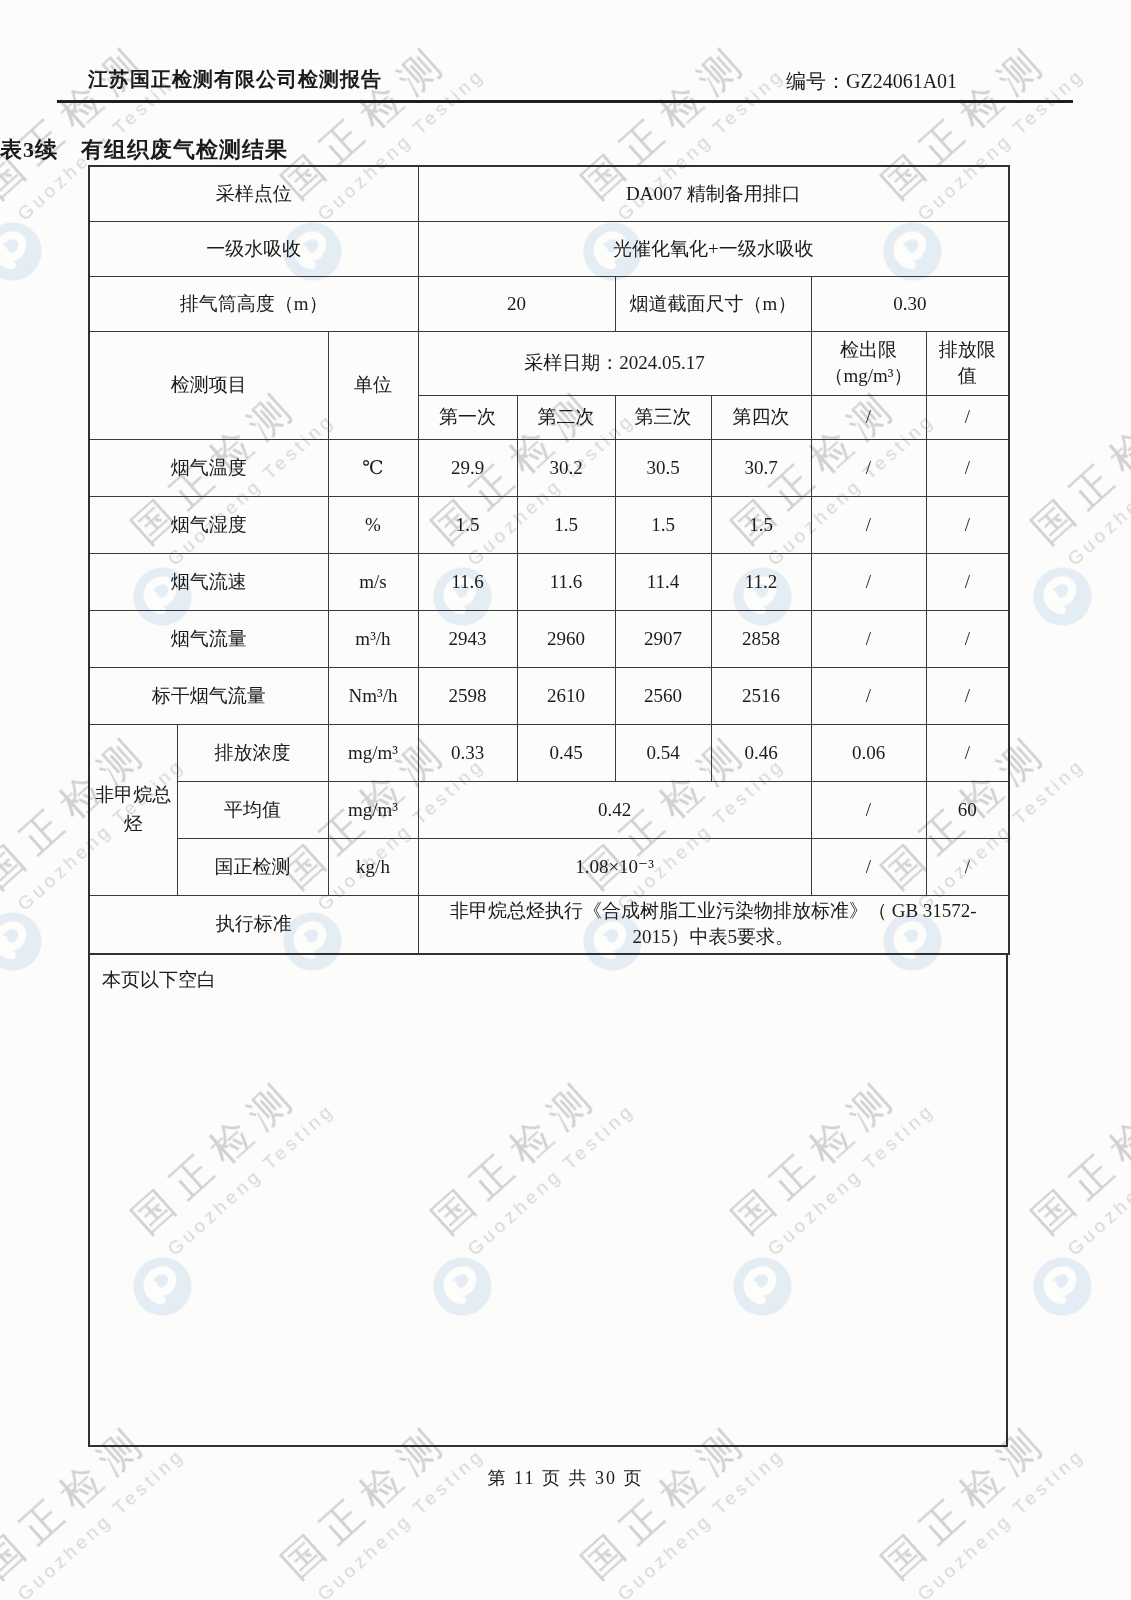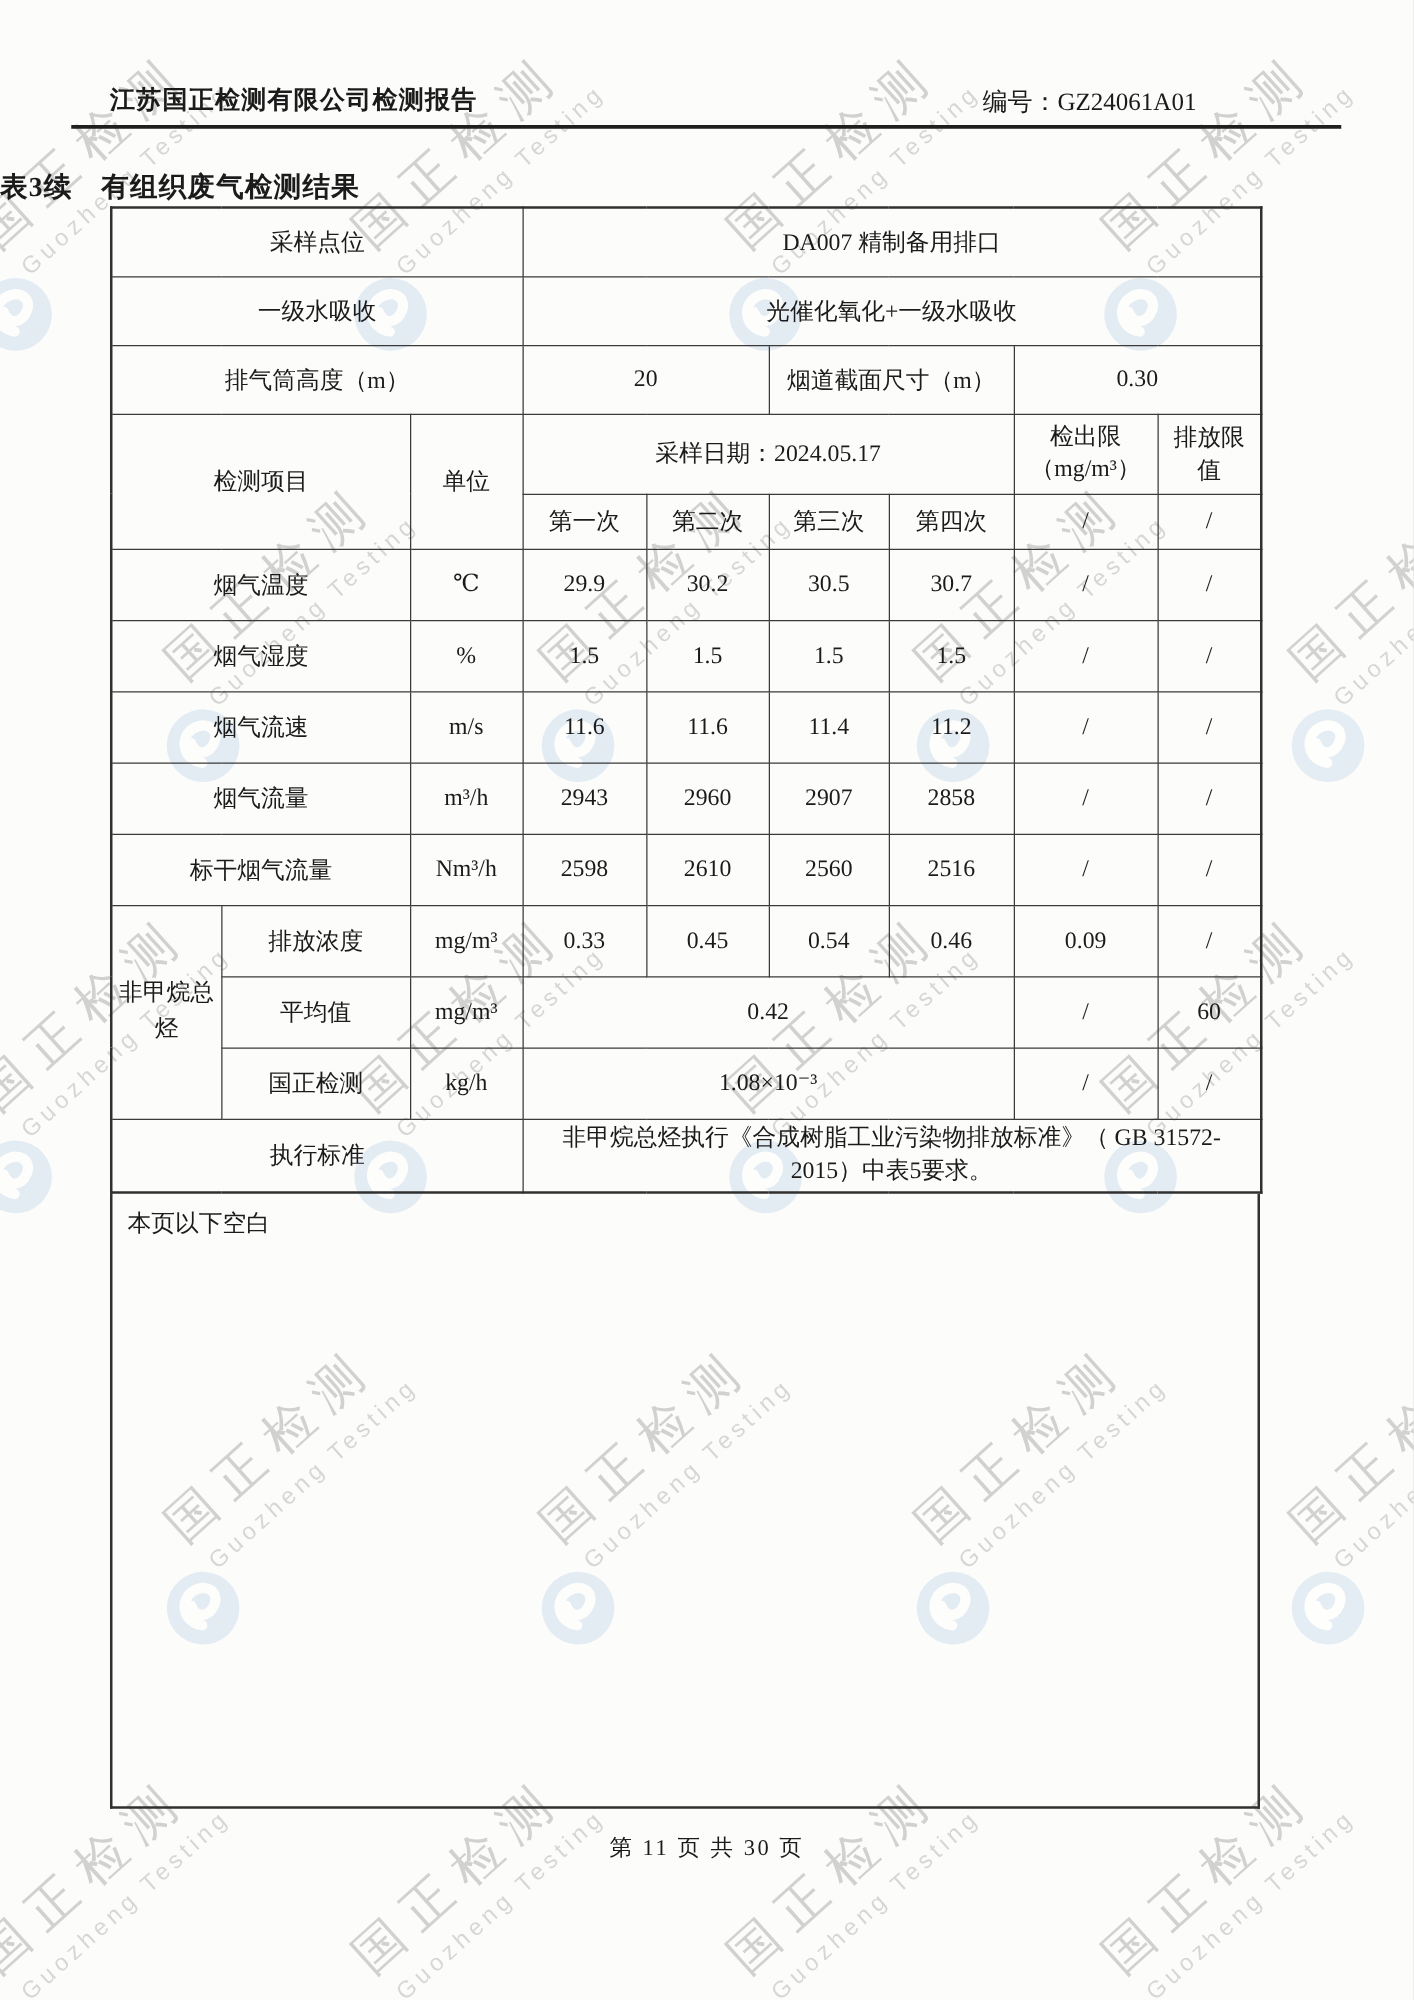--- a/index.html
+++ b/index.html
@@ -337,21 +337,21 @@
           </tr>
 
           <tr class="r-data">
             <td rowspan="3" class="group-name">非甲烷总烃</td>
             <td>排放浓度</td>
             <td>mg/m³</td>
             <td>0.33</td>
             <td>0.45</td>
             <td>0.54</td>
             <td>0.46</td>
-            <td>0.09</td>
+            <td>0.06</td>
             <td>/</td>
           </tr>
           <tr class="r-data">
             <td>平均值</td>
             <td>mg/m³</td>
             <td colspan="4">0.42</td>
             <td>/</td>
             <td>60</td>
           </tr>
           <tr class="r-data">

